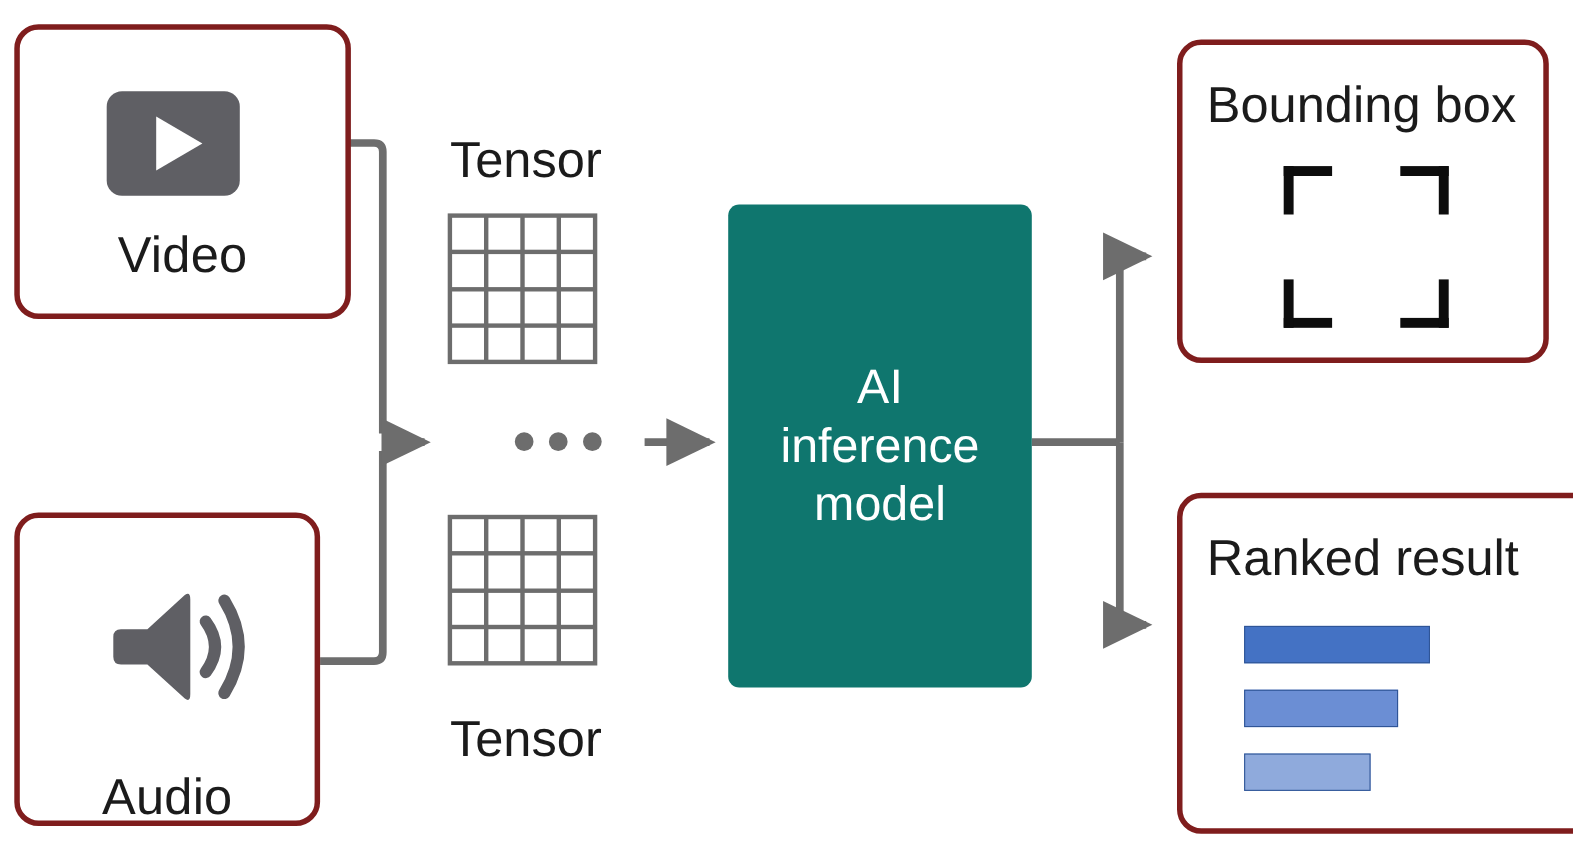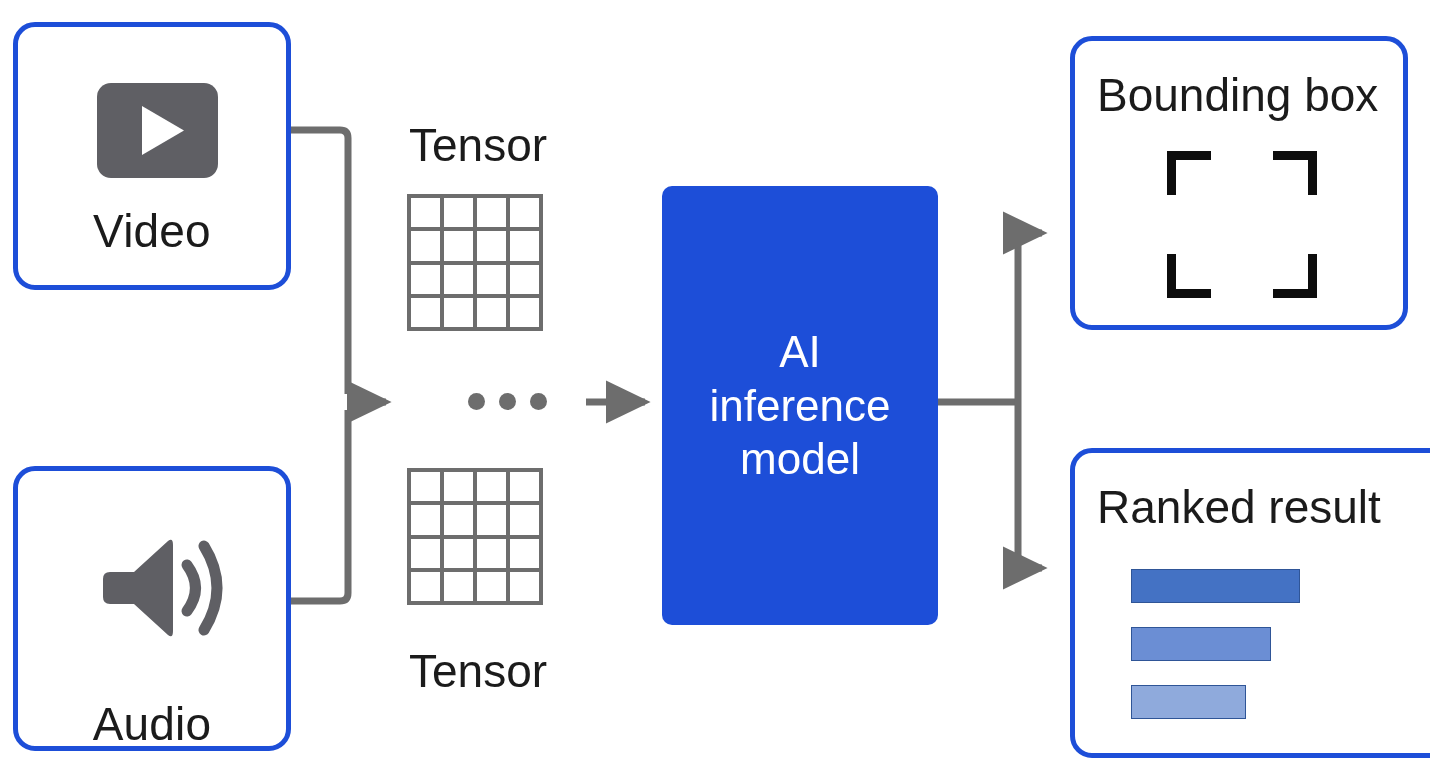--- a/index.html
+++ b/index.html
@@ -16,21 +16,21 @@
     height: 776px;
     background: #ffffff;
     overflow: hidden;
   }
 
   
   .panel {
     position: absolute;
     box-sizing: border-box;
     background: #ffffff;
-    border: 5px solid #1d4ed8;
+    border: 5px solid #7f1d1d;
     border-radius: 22px;
   }
 
   
   .input-card-label {
     position: absolute;
     left: 0;
     width: 100%;
     text-align: center;
     color: #1b1b1b;
@@ -78,21 +78,21 @@
     border-radius: 50%;
     background: #6d6d6d;
     margin-right: 14px;
   }
   .ellipsis .dot:last-child { margin-right: 0; }
 
   
   .model-block {
     position: absolute;
     box-sizing: border-box;
-    background: #1d4ed8;
+    background: #0f766e;
     border-radius: 10px;
     display: flex;
     align-items: center;
     justify-content: center;
   }
   .model-label {
     color: #ffffff;
     font-size: 44px;
     line-height: 1.22;
     text-align: center;
@@ -153,21 +153,21 @@
 
     <path d="M586,402 L645,402" fill="none" stroke="#6d6d6d" stroke-width="7" marker-end="url(#arrowhead)"></path>
 
     <path d="M938,402 L1018,402" fill="none" stroke="#6d6d6d" stroke-width="7"></path>
 
     <path d="M1018,402 L1018,241 Q1018,233 1026,233 L1042,233" fill="none" stroke="#6d6d6d" stroke-width="7" marker-end="url(#arrowhead)"></path>
 
     <path d="M1018,402 L1018,560 Q1018,568 1026,568 L1042,568" fill="none" stroke="#6d6d6d" stroke-width="7" marker-end="url(#arrowhead)"></path>
   </svg>
 
-  <div class="panel" style="left:13px; top:22px; width:278px; height:268px;">
+  <div class="panel" style="left:13px; top:22px; width:306px; height:268px;">
     <div class="video-icon" style="left:79px; top:56px; width:121px; height:95px;">
       <svg viewBox="0 0 121 95" xmlns="http://www.w3.org/2000/svg">
         <polygon points="45,23 87,47.5 45,72" fill="#ffffff"></polygon>
       </svg>
     </div>
     <div class="input-card-label" style="top:181px;">Video</div>
   </div>
 
   <div class="panel" style="left:13px; top:466px; width:278px; height:285px;">
     <div class="audio-icon" style="left:74px; top:57px; width:135px; height:120px;">

